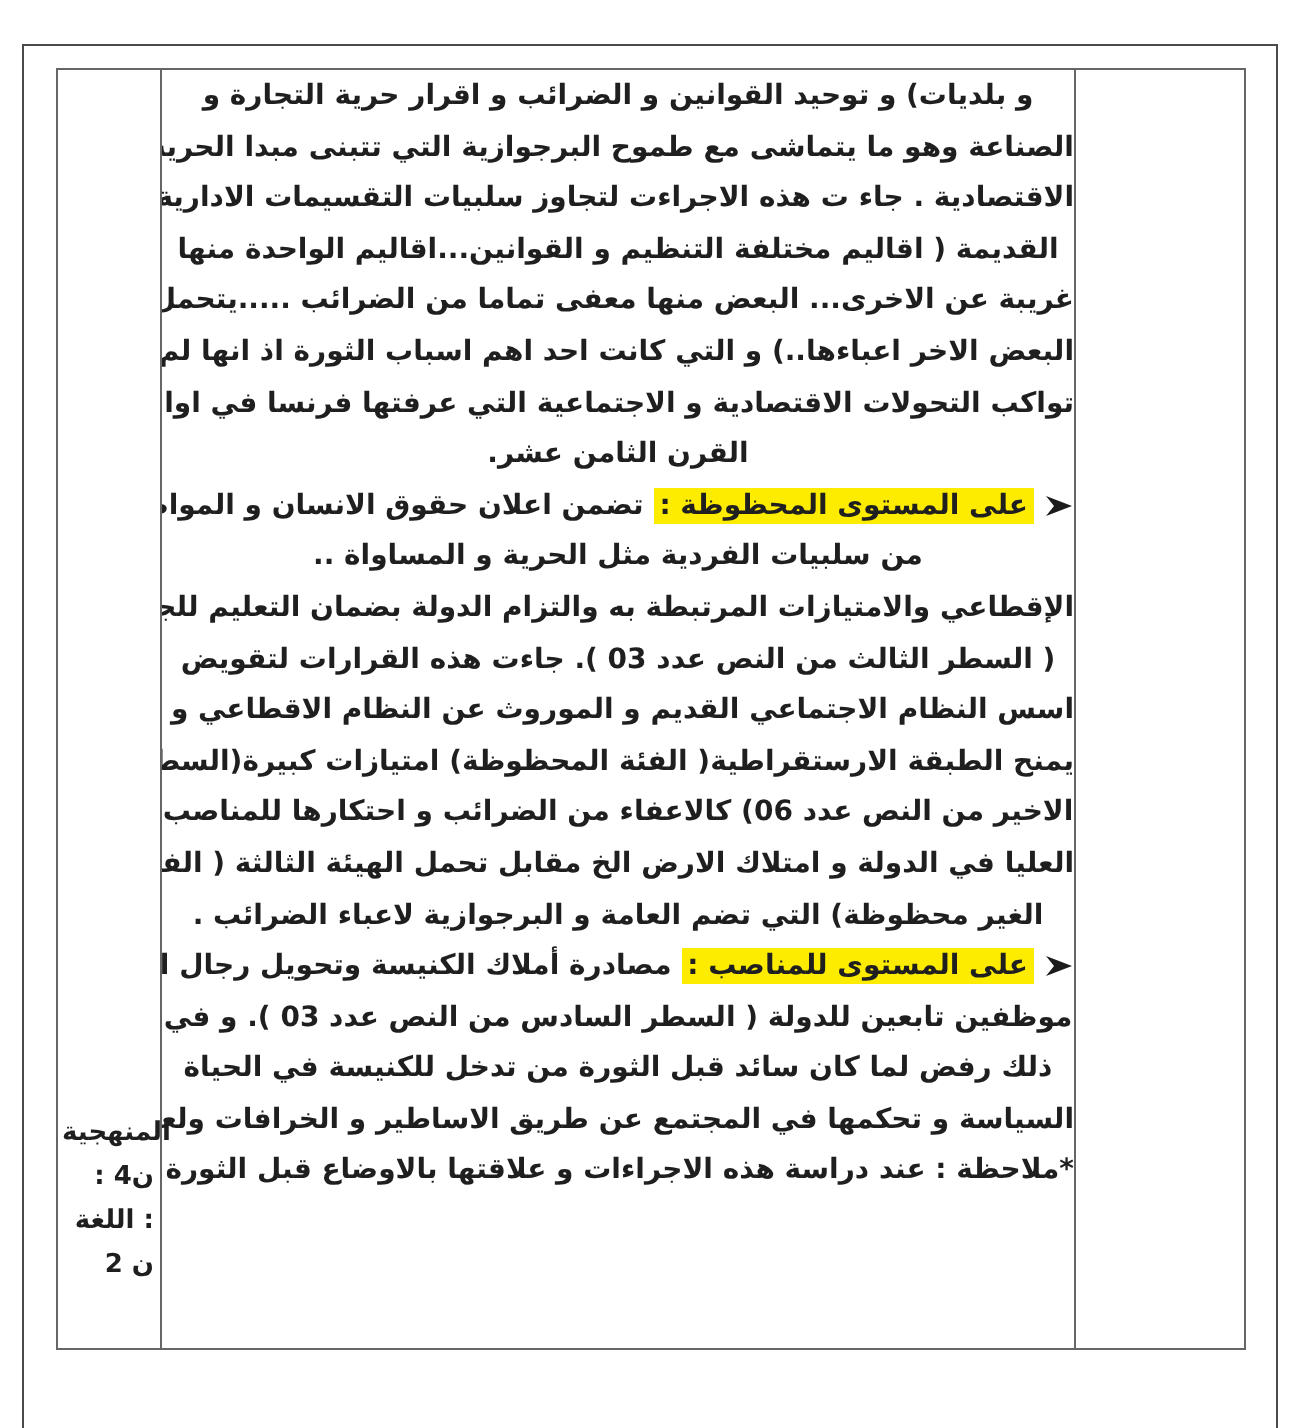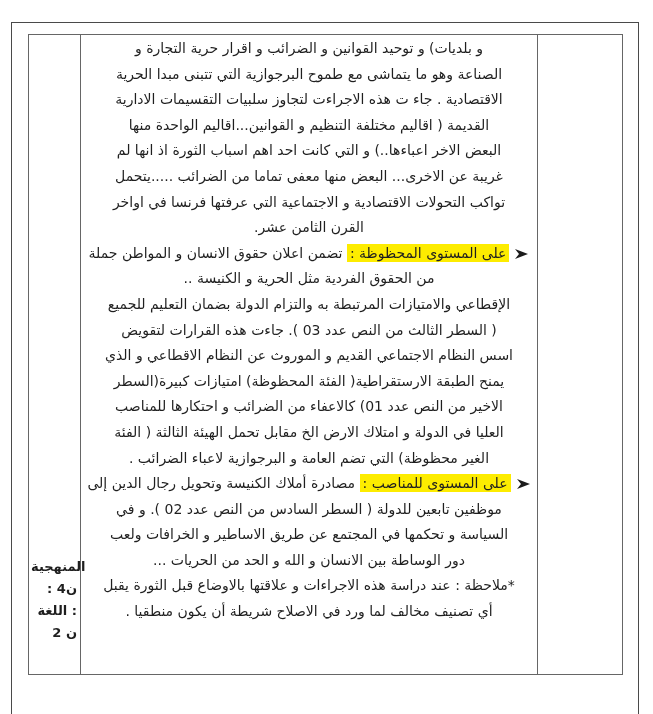--- a/index.html
+++ b/index.html
@@ -45,21 +45,21 @@
     overflow:hidden;
   }
   .note-col{
     width:85px;min-width:85px;box-sizing:border-box;
     border-left:1px solid var(--border,#666);
   }
   .text-line{
     direction:rtl;
     height:25.6px;line-height:25.6px;
     text-align:center;
-    font-size:14px;font-weight:400;
+    font-size:14px;font-weight:700;
     white-space:nowrap;
     color:var(--text,#1f1f1f);
   }
   .hl{
     background:var(--highlight,#fdec00);
     padding:1px 3px;
   }
   .bullet{
     display:inline-block;
     vertical-align:middle;
@@ -77,38 +77,37 @@
       <div class="score-line">المنهجية</div>
       <div class="score-line">: 4ن</div>
       <div class="score-line">اللغة :</div>
       <div class="score-line">2 ن</div>
     </div>
   <div class="main-col" id="main-col">
       <div class="text-line"><span>و بلديات) و توحيد القوانين و الضرائب و اقرار  حرية التجارة و</span></div>
       <div class="text-line"><span>الصناعة  وهو ما يتماشى مع  طموح البرجوازية التي تتبنى مبدا الحرية</span></div>
       <div class="text-line"><span>الاقتصادية . جاء ت هذه الاجراءت لتجاوز سلبيات التقسيمات الادارية</span></div>
       <div class="text-line"><span>القديمة ( اقاليم مختلفة التنظيم و القوانين...اقاليم الواحدة منها</span></div>
+      <div class="text-line"><span>غريبة عن الاخرى... البعض منها معفى تماما من الضرائب .....يتحمل</span></div>
       <div class="text-line"><span>البعض الاخر اعباءها..) و التي كانت احد اهم اسباب الثورة اذ انها لم</span></div>
-      <div class="text-line"><span>غريبة عن الاخرى... البعض منها معفى تماما من الضرائب .....يتحمل</span></div>
       <div class="text-line"><span>تواكب التحولات الاقتصادية و الاجتماعية التي عرفتها فرنسا في اواخر</span></div>
       <div class="text-line"><span>القرن الثامن عشر.</span></div>
       <div class="text-line"><span class="bullet"><svg width="15" height="12" viewBox="0 0 15 12">
             <path d="M1 1 L14 6 L1 11 L5 6 Z" fill="#1c1c1c"></path>
           </svg></span><span class="hl">على المستوى المحظوظة :</span><span> تضمن اعلان حقوق الانسان و المواطن جملة</span></div>
-      <div class="text-line"><span>من الحقوق الفردية مثل الحرية و الكنيسة ..</span></div>
+      <div class="text-line"><span>من سلبيات الفردية مثل الحرية و المساواة ..</span></div>
       <div class="text-line"><span>الإقطاعي والامتيازات المرتبطة به  والتزام الدولة بضمان التعليم للجميع</span></div>
       <div class="text-line"><span>( السطر الثالث من النص عدد 03 ). جاءت هذه القرارات لتقويض</span></div>
       <div class="text-line"><span>اسس النظام الاجتماعي القديم و الموروث عن النظام الاقطاعي و الذي</span></div>
       <div class="text-line"><span>يمنح الطبقة الارستقراطية( الفئة المحظوظة) امتيازات كبيرة(السطر</span></div>
-      <div class="text-line"><span>الاخير من النص عدد 01) كالاعفاء من الضرائب و احتكارها للمناصب</span></div>
+      <div class="text-line"><span>الاخير من النص عدد 06) كالاعفاء من الضرائب و احتكارها للمناصب</span></div>
       <div class="text-line"><span>العليا في الدولة و امتلاك الارض الخ مقابل تحمل الهيئة الثالثة ( الفئة</span></div>
       <div class="text-line"><span>الغير محظوظة)  التي تضم العامة و البرجوازية  لاعباء الضرائب .</span></div>
       <div class="text-line"><span class="bullet"><svg width="15" height="12" viewBox="0 0 15 12">
             <path d="M1 1 L14 6 L1 11 L5 6 Z" fill="#1c1c1c"></path>
           </svg></span><span class="hl">على المستوى للمناصب :</span><span> مصادرة أملاك الكنيسة وتحويل رجال الدين إلى</span></div>
-      <div class="text-line"><span>موظفين تابعين للدولة ( السطر السادس من النص عدد 02 ). و في</span></div>
+      <div class="text-line"><span>موظفين تابعين للدولة ( السطر السادس من النص عدد 03 ). و في</span></div>
+      <div class="text-line"><span>ذلك رفض لما كان سائد قبل الثورة من تدخل للكنيسة في الحياة</span></div>
       <div class="text-line"><span>السياسة و تحكمها في المجتمع عن طريق الاساطير و الخرافات ولعب</span></div>
-      <div class="text-line"><span>دور الوساطة بين الانسان و الله  و الحد من الحريات ...</span></div>
       <div class="text-line"><span>*ملاحظة :  عند دراسة هذه الاجراءات و علاقتها بالاوضاع قبل الثورة يقبل</span></div>
-      <div class="text-line"><span>أي تصنيف مخالف لما ورد في الاصلاح شريطة أن يكون منطقيا .</span></div>
     </div>
   <div class="note-col"></div>
 </div>
 
 </body></html>

